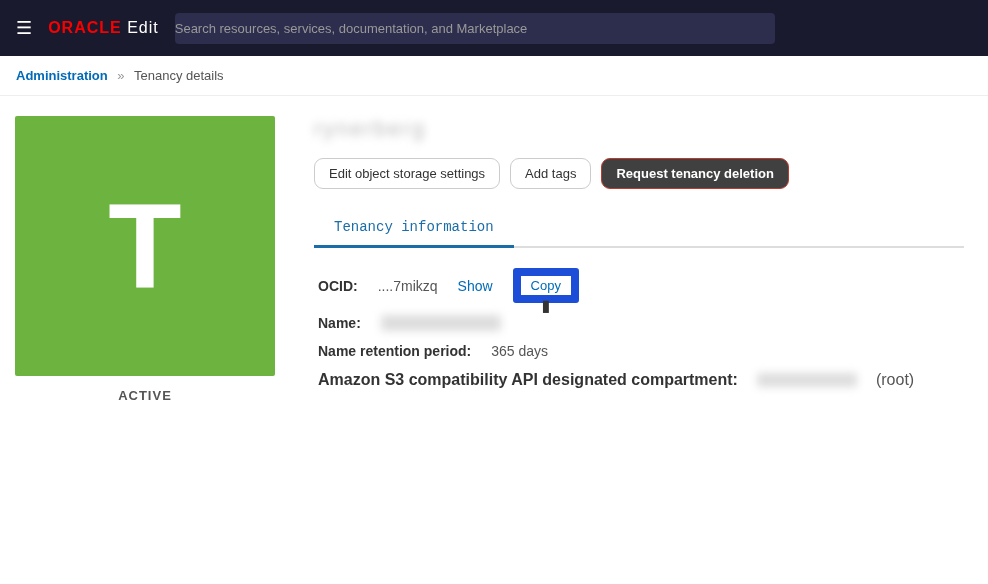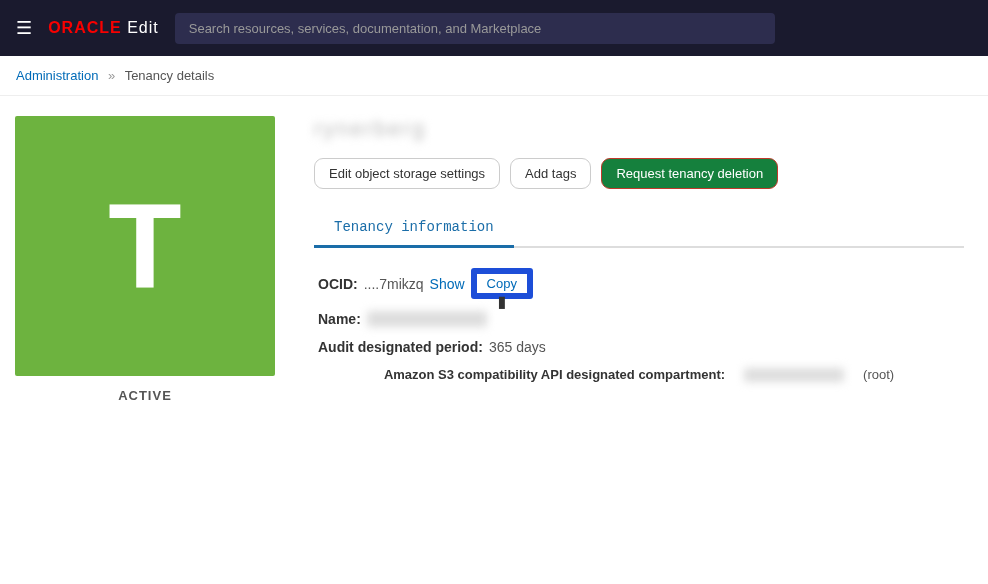--- a/index.html
+++ b/index.html
@@ -33,36 +33,37 @@
       color: #fff;
       font-weight: 300;
     }
     .search-bar {
       flex: 1;
       max-width: 600px;
       background: #2d2d4e;
       border: none;
       border-radius: 4px;
       color: #ccc;
-      padding: 8px 14px;
+      padding: 8px 0;
       font-size: 13px;
       outline: none;
     }
     .search-bar::placeholder { color: #999; }
 
     
     .breadcrumb {
       padding: 12px 16px;
       font-size: 13px;
       color: #555;
       border-bottom: 1px solid #eee;
     }
     .breadcrumb a {
       color: #006bb8;
       text-decoration: none;
+      font-weight: bold;
     }
     .breadcrumb .separator { margin: 0 6px; color: #999; }
 
     
     .main {
       display: flex;
       padding: 0;
     }
 
     
@@ -121,23 +122,24 @@
     .btn {
       padding: 7px 14px;
       font-size: 13px;
       border-radius: 9px;
       cursor: pointer;
       border: 1px solid #ccc;
       background: #fff;
       color: #333;
     }
     .btn-danger {
-      background: #15803d;
+      background: #404040;
       color: #fff;
       border-color: #c0392b;
+      font-weight: bold;
     }
 
     
     .tabs {
       display: flex;
       border-bottom: 2px solid #ddd;
       margin-bottom: 20px;
     }
     .tab {
       padding: 10px 20px;
@@ -156,21 +158,21 @@
 
     
     .info-section {
       padding: 0 4px;
     }
     .info-row {
       margin-bottom: 12px;
       font-size: 14px;
       display: flex;
       align-items: center;
-      gap: 6px;
+      gap: 20px;
     }
     .info-label {
       font-weight: 600;
       color: #333;
     }
     .info-value {
       color: #555;
     }
     .info-value-blurred {
       color: #bbb;
@@ -187,44 +189,43 @@
       background: none;
       border: none;
       cursor: pointer;
       font-size: 14px;
       padding: 0;
       text-decoration: none;
     }
     .copy-btn {
       color: #006bb8;
       background: #fff;
-      border: 6px solid #1d4ed8;
+      border: 8px solid #1d4ed8;
       cursor: pointer;
       font-size: 13px;
       padding: 2px 10px;
       border-radius: 3px;
       position: relative;
     }
 
     
     .section-heading {
       font-size: 20px;
       font-weight: 400;
       color: #333;
       margin: 20px 0 12px 0;
     }
 
     
     .storage-row {
-      font-size: 13px;
+      font-size: 16px;
       margin-bottom: 10px;
       display: flex;
       align-items: center;
       gap: 19px;
-      justify-content: center;
     }
     .storage-label {
       font-weight: 700;
       color: #333;
     }
     .storage-value-blurred {
       filter: blur(4px);
       background: #ddd;
       color: #ddd;
       height: 14px;
@@ -295,21 +296,21 @@
           <span class="cursor-indicator">▮</span>
         </div>
       </div>
 
       <div class="info-row">
         <span class="info-label">Name:</span>
         <span class="info-value-blurred">&nbsp;&nbsp;&nbsp;&nbsp;&nbsp;&nbsp;&nbsp;&nbsp;&nbsp;&nbsp;&nbsp;&nbsp;</span>
       </div>
 
       <div class="info-row">
-        <span class="info-label">Audit designated period:</span>
+        <span class="info-label">Name retention period:</span>
         <span class="info-value">365 days</span>
       </div>
 
 
       <div class="storage-row">
         <span class="storage-label">Amazon S3 compatibility API designated compartment:</span>
         <span class="storage-value-blurred">&nbsp;&nbsp;&nbsp;&nbsp;&nbsp;&nbsp;&nbsp;&nbsp;&nbsp;</span>
         <span class="info-value">(root)</span>
       </div>
 

